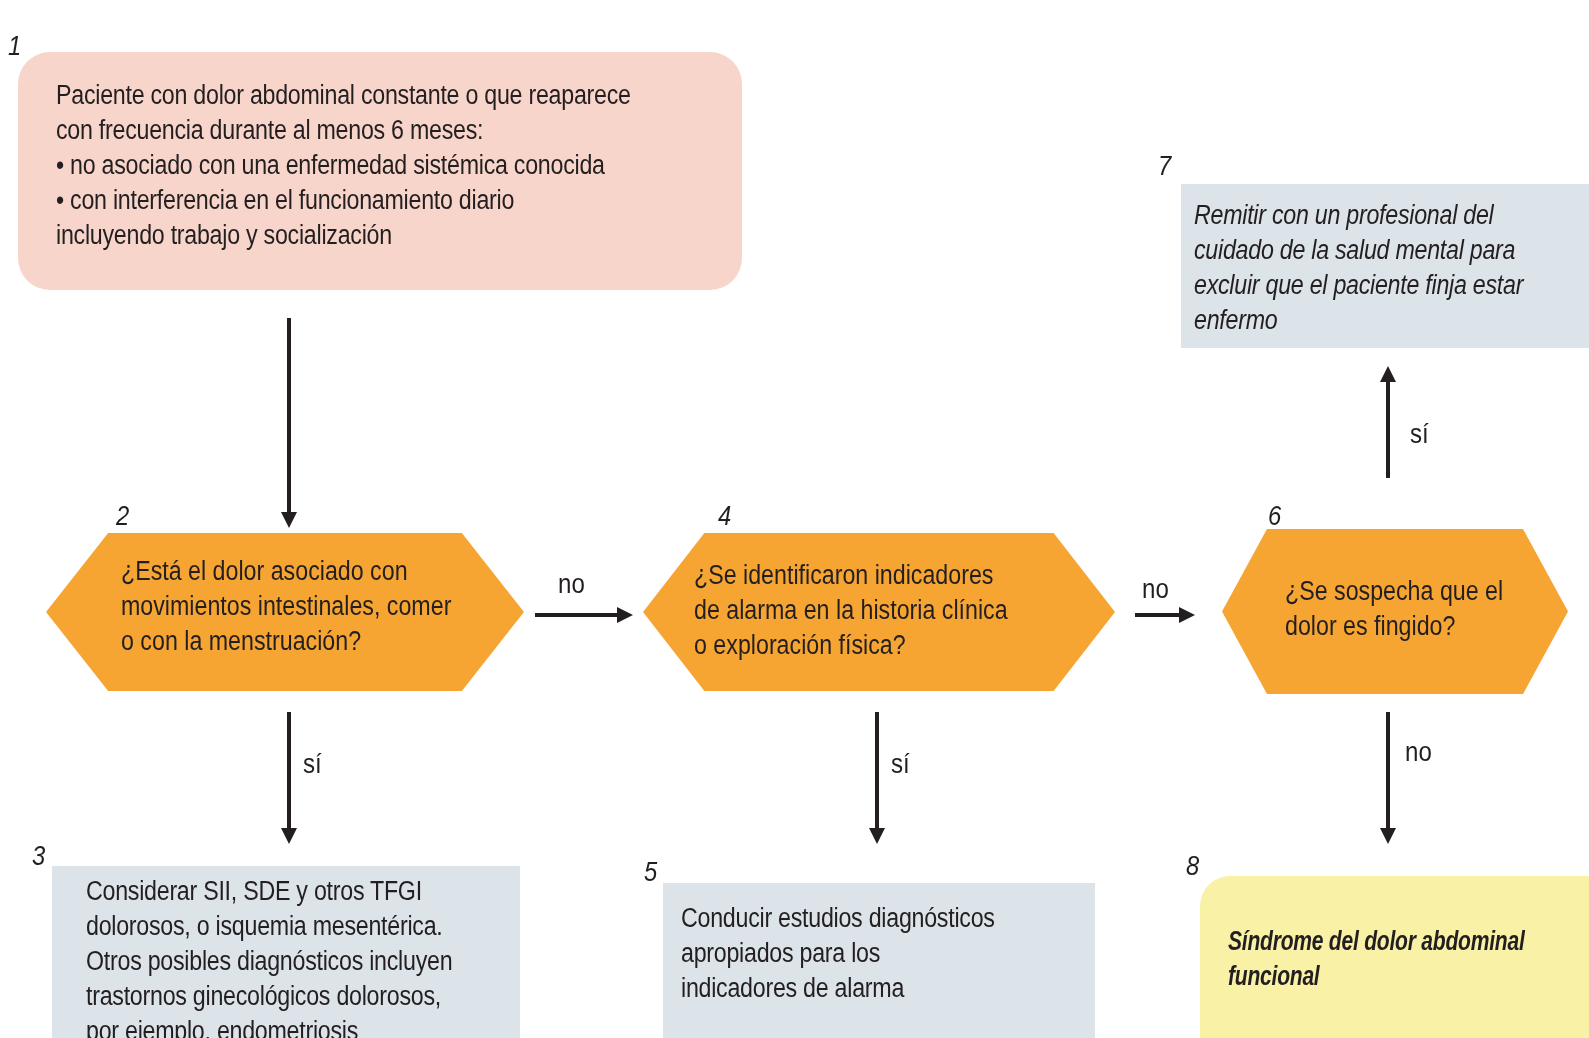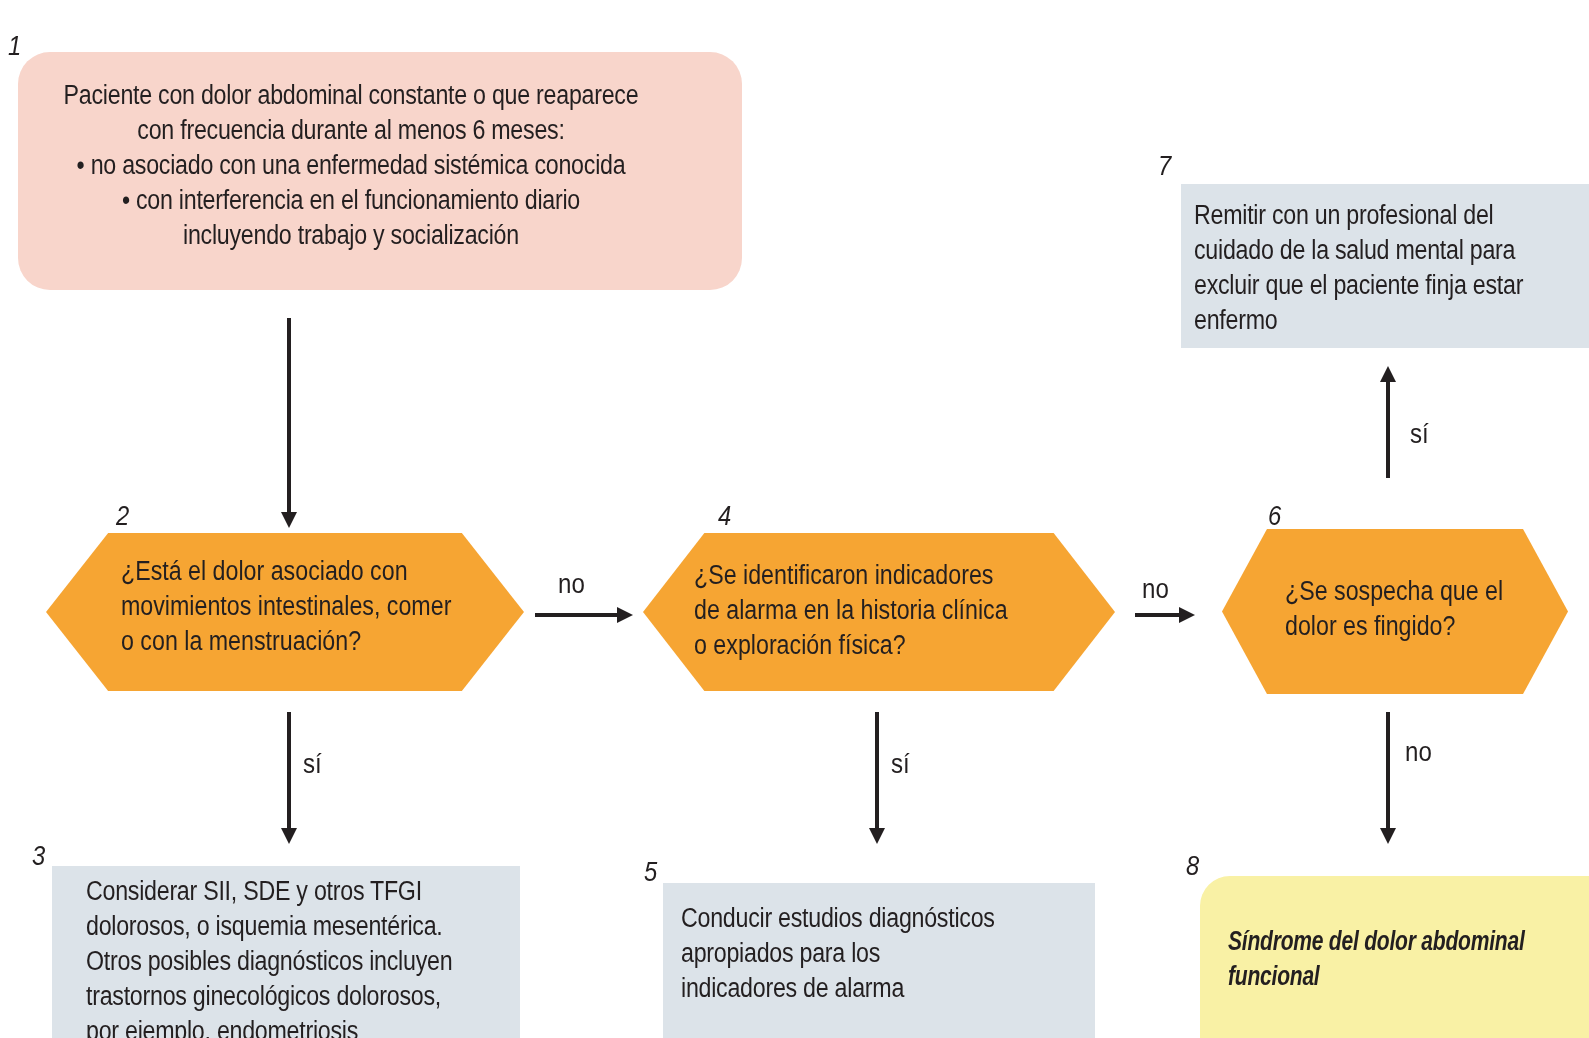--- a/index.html
+++ b/index.html
@@ -34,21 +34,21 @@
   .ah-down { border-left:8px solid transparent; border-right:8px solid transparent; border-top:16px solid #231f20; }
   .ah-up { border-left:8px solid transparent; border-right:8px solid transparent; border-bottom:16px solid #231f20; }
   .ah-right { border-top:8px solid transparent; border-bottom:8px solid transparent; border-left:16px solid #231f20; }
   .lbl { position:absolute; font-size:28px; transform:scaleX(0.86); transform-origin:left top; }
   .line-text { display:block; }
 </style>
 </head>
 <body>
 
 <div class="num" style="left:8px; top:30px;">1</div>
-<div class="box pink" style="left:18px; top:52px; width:724px; height:238px; padding:26px 0 11px 38px;text-align:center;">
+<div class="box pink" style="left:18px; top:52px; width:724px; height:238px; padding:26px 0 11px 38px;">
   <span class="txt">
     <span class="line-text">Paciente con dolor abdominal constante o que reaparece</span>
     <span class="line-text">con frecuencia durante al menos 6 meses:</span>
     <span class="line-text">• no asociado con una enfermedad sistémica conocida</span>
     <span class="line-text">• con interferencia en el funcionamiento diario</span>
     <span class="line-text">incluyendo trabajo y socialización</span>
   </span>
 </div>
 
 <div>
@@ -129,21 +129,21 @@
   </span>
 </div>
 
 <div>
   <div class="line" style="left:1386px; top:380px; width:4px; height:98px;"></div>
   <div class="ah-up" style="left:1380px; top:366px;"></div>
 </div>
 <div class="lbl" style="left:1410px; top:418px;">sí</div>
 
 <div class="num" style="left:1158px; top:150px;">7</div>
-<div class="box blue" style="left:1181px; top:184px; width:408px; height:164px; padding:14px 0 0 13px;">
+<div class="box blue" style="left:1181px; top:184px; width:408px; height:164px; padding:14px 0 0 13px;font-style:italic;">
   <span class="txt">
     <span class="line-text">Remitir con un profesional del</span>
     <span class="line-text">cuidado de la salud mental para</span>
     <span class="line-text">excluir que el paciente finja estar</span>
     <span class="line-text">enfermo</span>
   </span>
 </div>
 
 <div>
   <div class="line" style="left:1386px; top:712px; width:4px; height:118px;"></div>

